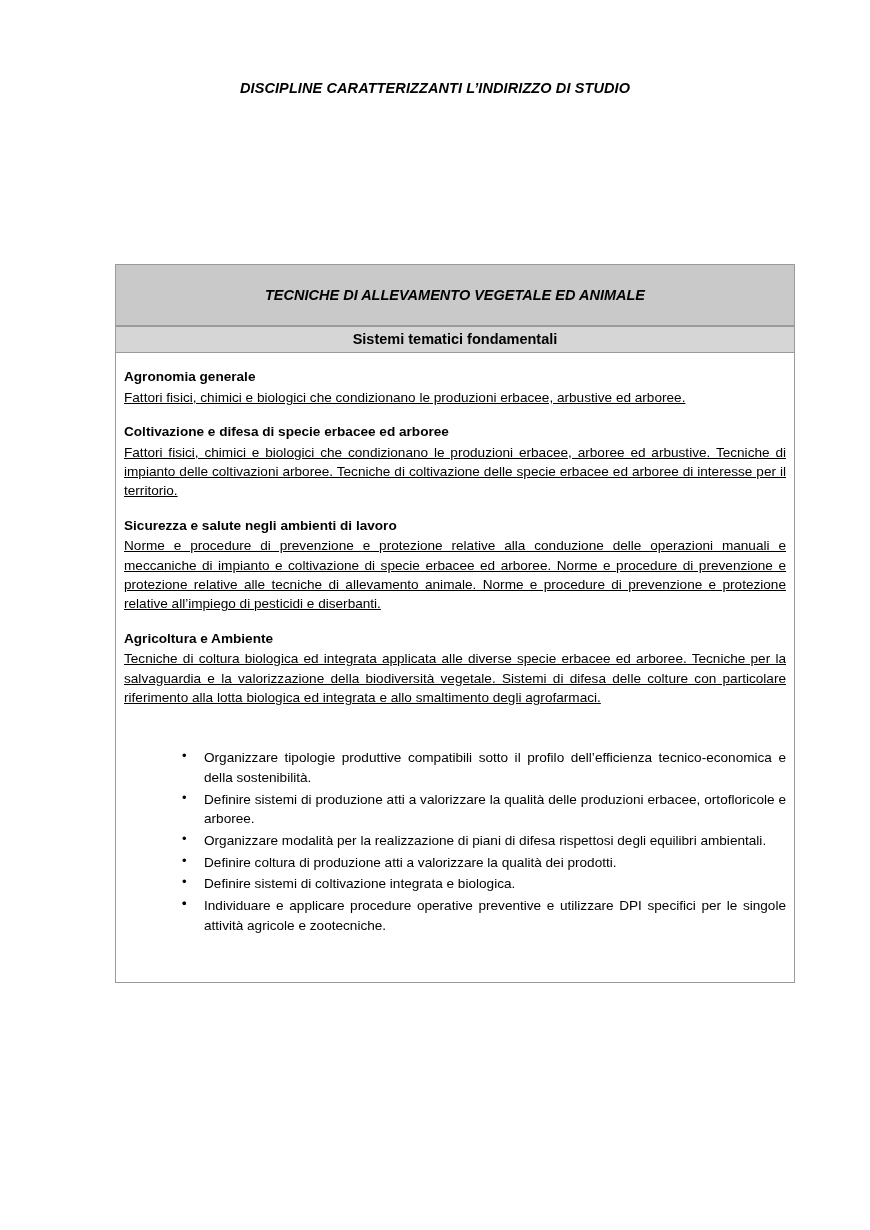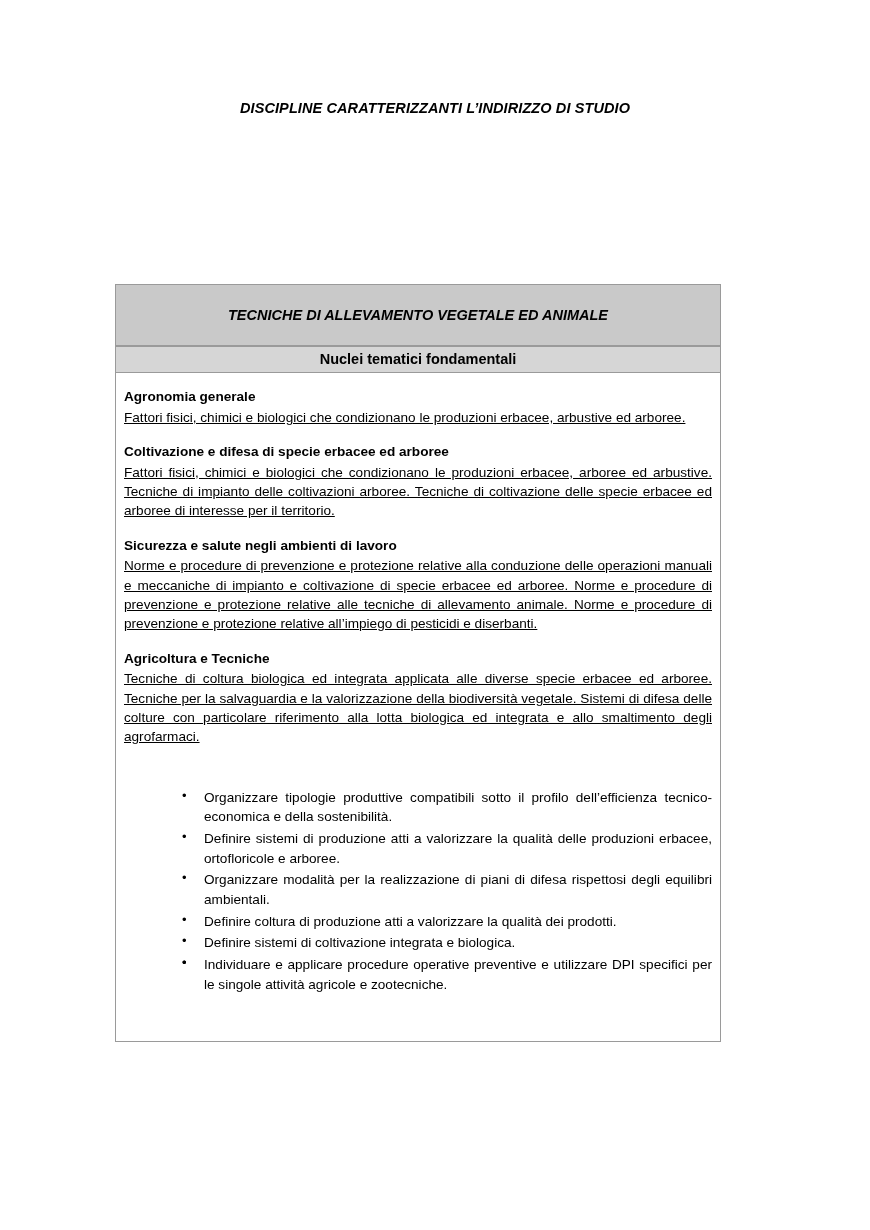--- a/index.html
+++ b/index.html
@@ -20,28 +20,28 @@
     box-sizing: border-box;
     padding: 0;
     position: relative;
   }
   .doc-title {
     text-align: center;
     font-weight: bold;
     font-style: italic;
     font-size: 14.5px;
     letter-spacing: 0.1px;
-    margin-top: 100px;
+    margin-top: 80px;
     margin-bottom: 0;
   }
   .table-wrap {
     position: absolute;
     left: 115px;
     top: 184px;
-    width: 606px;
+    width: 680px;
     border: 1px solid #9a9a9a;
     box-sizing: border-box;
     background: #ffffff;
   }
   .band {
     background: #c9c9c9;
     border-bottom: 1px solid #9a9a9a;
     text-align: center;
     box-sizing: border-box;
   }
@@ -109,41 +109,41 @@
 <body>
 
 <div class="page">
 
   <div class="doc-title">DISCIPLINE CARATTERIZZANTI L’INDIRIZZO DI STUDIO</div>
 
   <div class="table-wrap">
 
     <div class="band band-main">TECNICHE DI ALLEVAMENTO VEGETALE ED ANIMALE</div>
 
-    <div class="band band-sub">Nuclei tematici fondamentali</div>
+    <div class="band band-sub">Sistemi tematici fondamentali</div>
 
     <div class="body-cell">
 
       <div class="sec">
         <div class="sec-head">Agronomia generale</div>
         <div class="sec-text">Fattori fisici, chimici e biologici che condizionano le produzioni erbacee, arbustive ed arboree.</div>
       </div>
 
       <div class="sec">
         <div class="sec-head">Coltivazione e difesa di specie erbacee ed arboree</div>
         <div class="sec-text">Fattori fisici, chimici e biologici che condizionano le produzioni erbacee, arboree ed arbustive. Tecniche di impianto delle coltivazioni arboree.  Tecniche di coltivazione delle specie erbacee ed arboree di interesse per il territorio.</div>
       </div>
 
       <div class="sec">
         <div class="sec-head">Sicurezza e salute negli ambienti di lavoro</div>
         <div class="sec-text">Norme e procedure di prevenzione e protezione relative alla conduzione delle operazioni manuali e meccaniche di impianto e coltivazione di specie erbacee ed arboree. Norme e procedure di prevenzione e protezione relative alle tecniche di allevamento animale. Norme e procedure di prevenzione e protezione relative all’impiego di pesticidi e diserbanti.</div>
       </div>
 
       <div class="sec">
-        <div class="sec-head">Agricoltura e Tecniche</div>
+        <div class="sec-head">Agricoltura e Ambiente</div>
         <div class="sec-text">Tecniche di coltura biologica ed integrata applicata alle diverse specie erbacee ed arboree. Tecniche per la salvaguardia e la valorizzazione della biodiversità vegetale. Sistemi di difesa delle colture con particolare riferimento alla lotta biologica ed integrata e allo smaltimento degli agrofarmaci.</div>
       </div>
 
     </div>
 
 
     <div class="body-cell goals-cell">
       <ul class="goals">
         <li>
           <span class="bullet">•</span>

